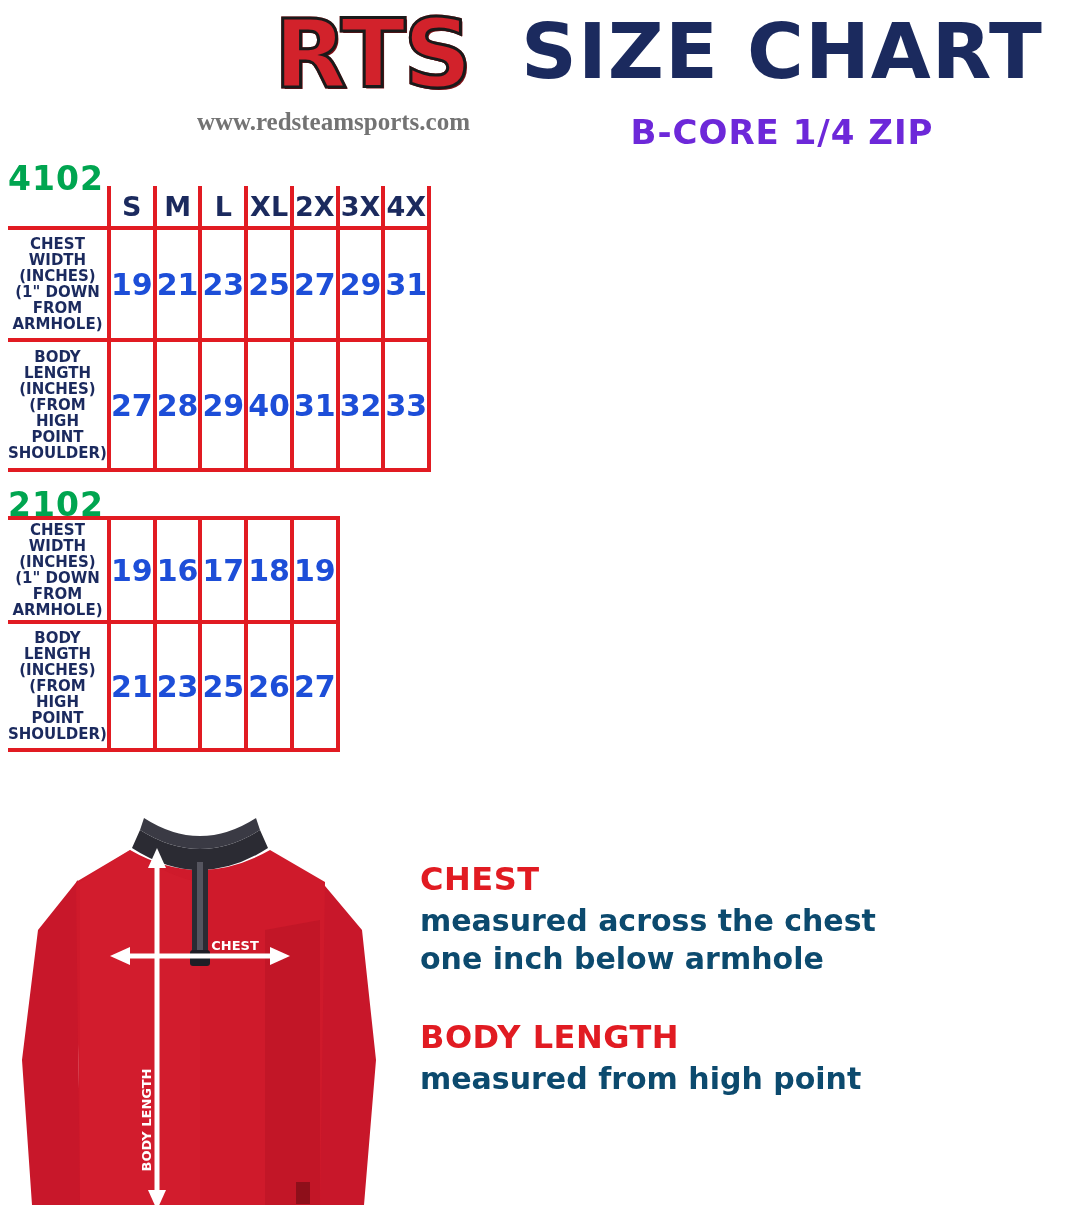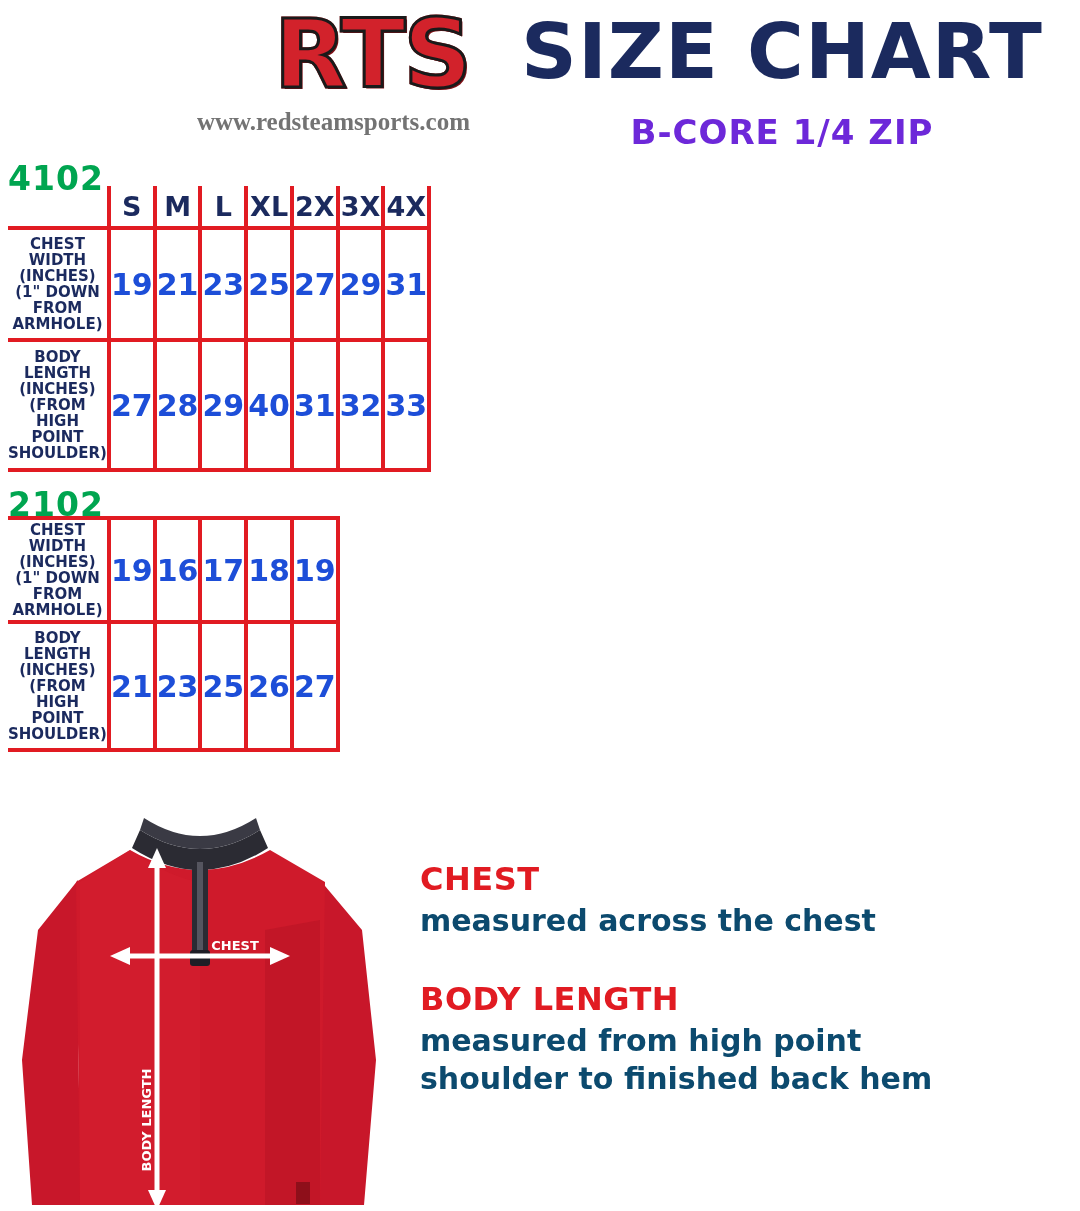--- a/index.html
+++ b/index.html
@@ -314,21 +314,21 @@
 
       <text class="svg-label" x="215" y="140" font-size="13" text-anchor="middle">CHEST</text>
       <text class="svg-label" x="131" y="310" font-size="13" text-anchor="middle" transform="rotate(-90 131 310)">BODY LENGTH</text>
     </svg>
   </div>
 
   <div class="measure-text">
     <div class="m-head">CHEST</div>
     <div class="m-body">
       <div>measured across the chest</div>
+      <div>one inch below armhole</div>
     </div>
     <div class="m-gap"></div>
     <div class="m-head">BODY LENGTH</div>
     <div class="m-body">
       <div>measured from high point</div>
-      <div>shoulder to finished back hem</div>
     </div>
   </div>
 </div>
 
 </body></html>

